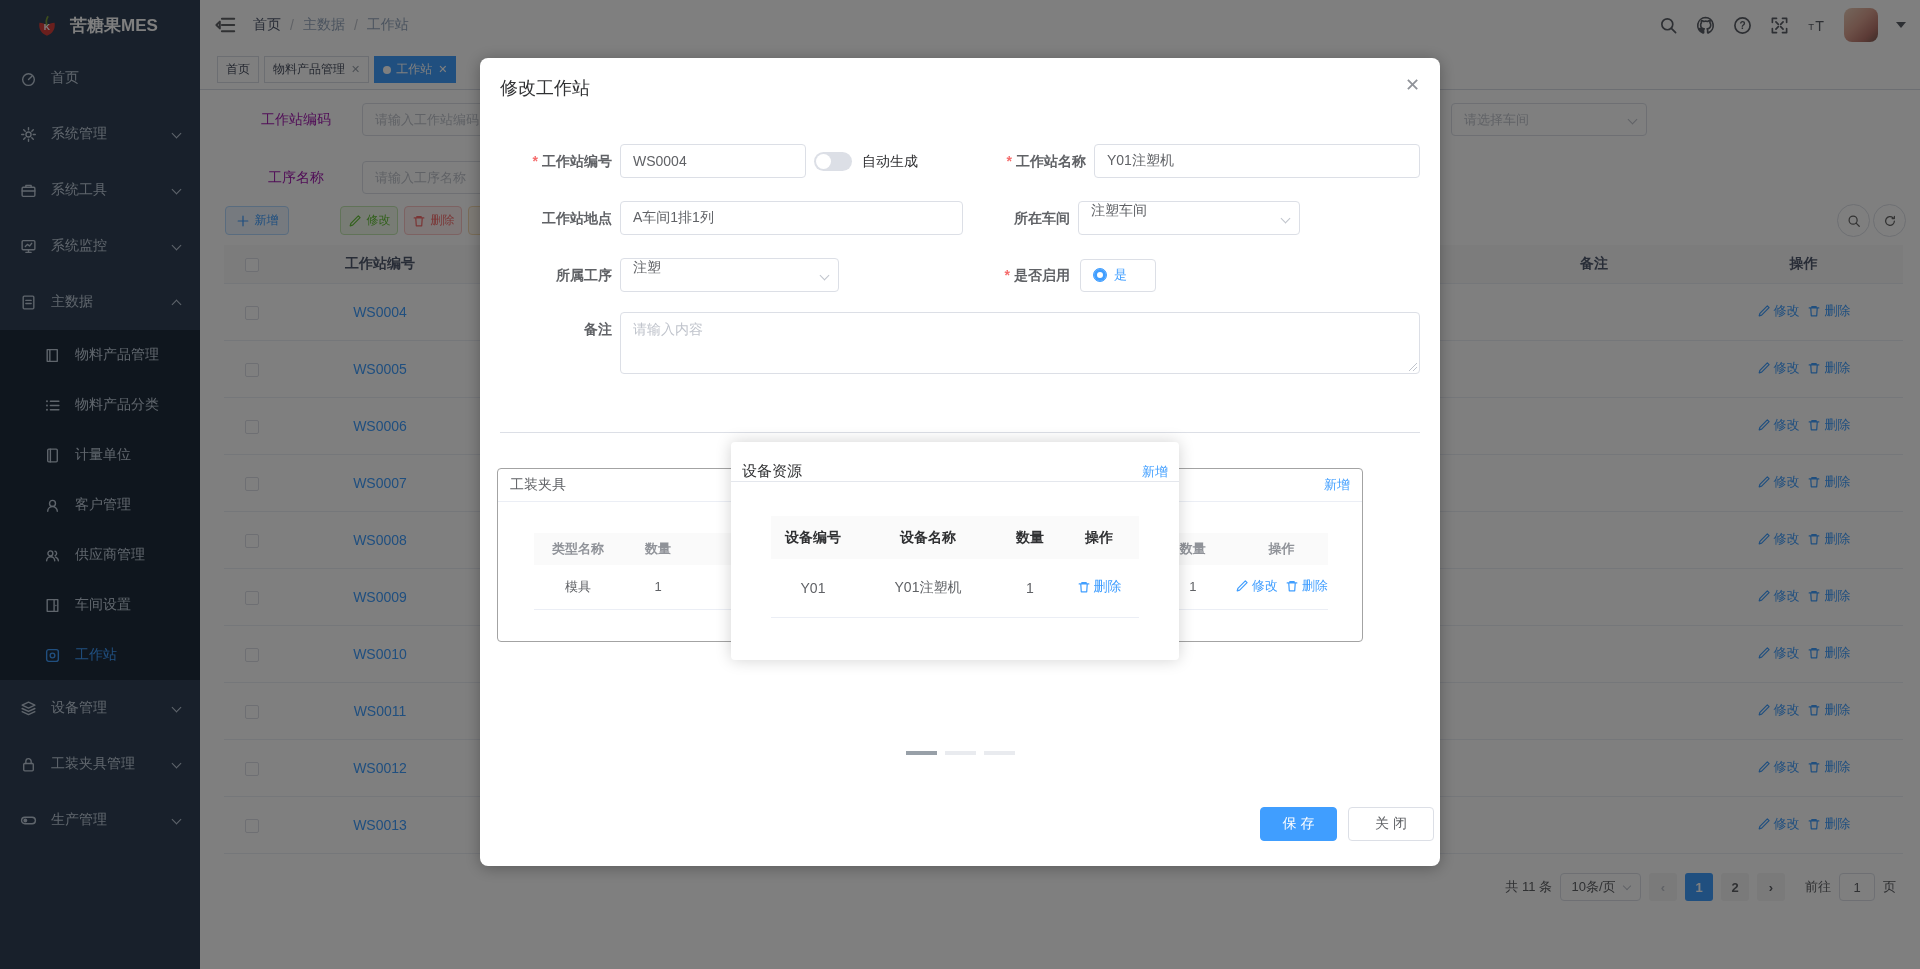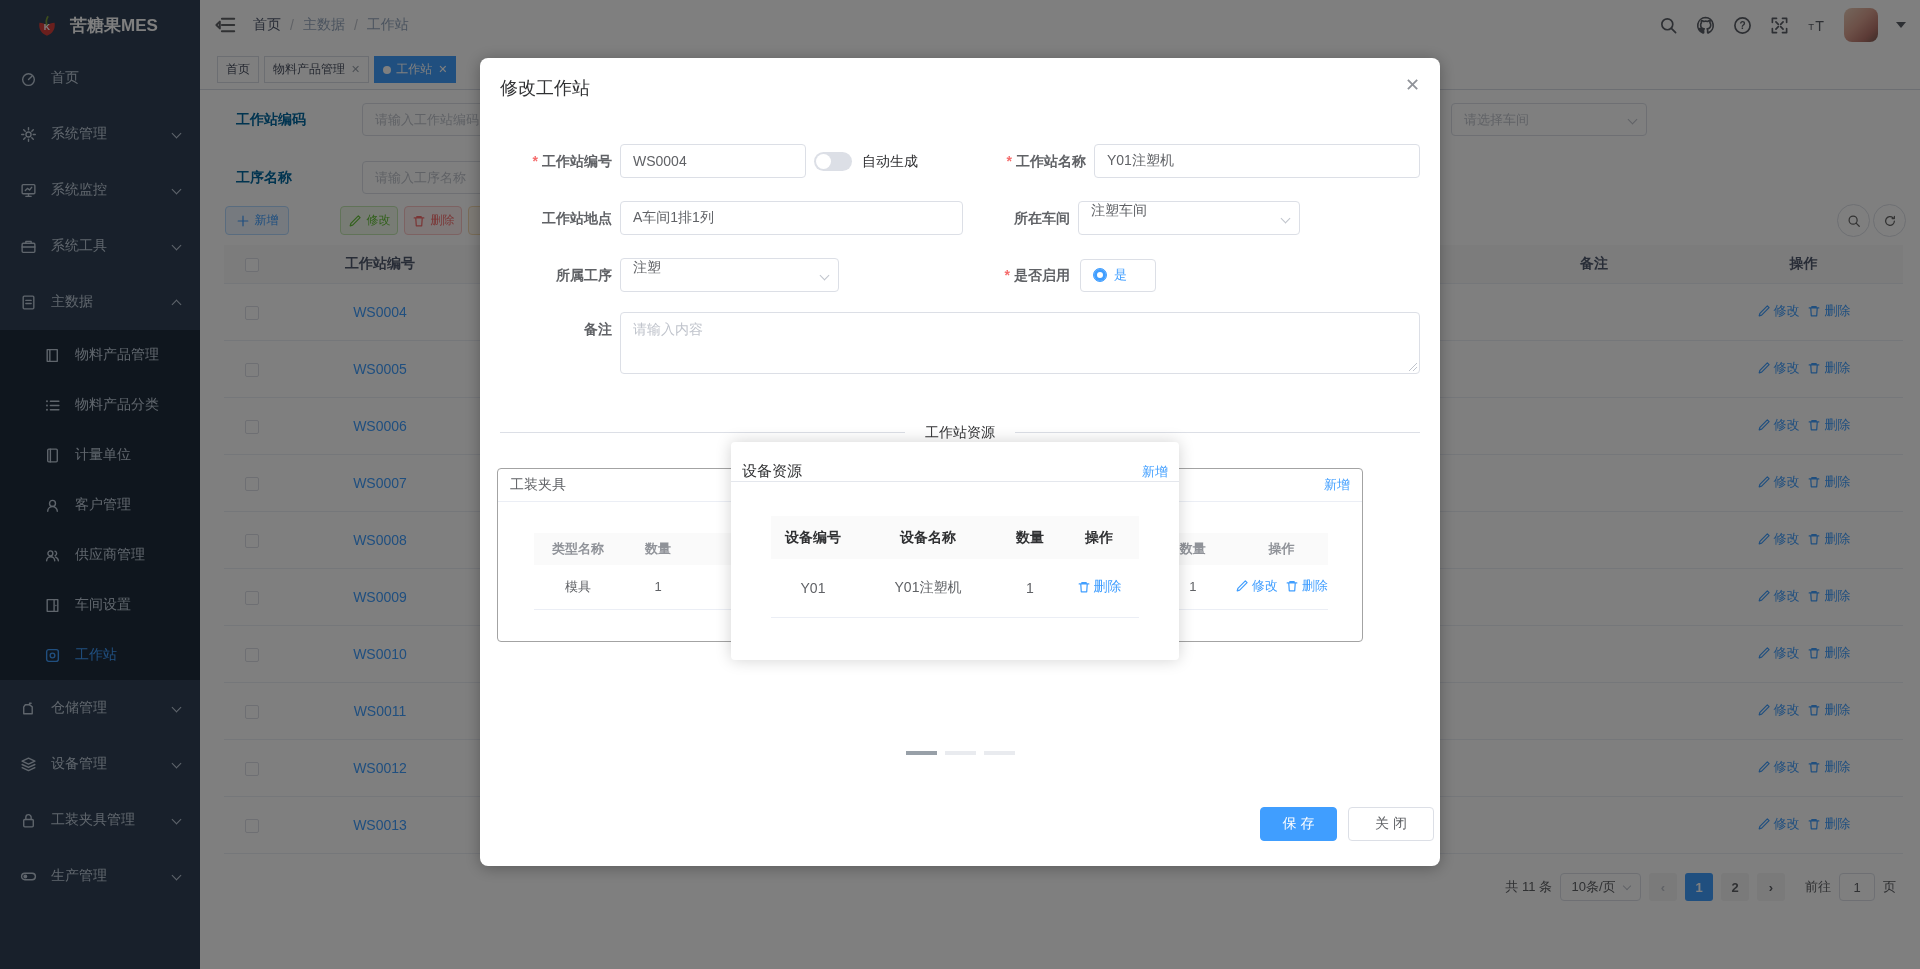--- a/index.html
+++ b/index.html
@@ -38,21 +38,21 @@
   .crumb .cx { color:#97a8be; }
   .tags { height:40px; border-bottom:1px solid #d8dce5; display:flex; align-items:center; gap:5px; padding-left:17px; background:#fff; }
   .tag { height:27px; display:flex; align-items:center; padding:0 8px; border:1px solid #d8dce5; background:#fff; font-size:12px; color:#495060; cursor:pointer; }
   .tag .x { margin-left:6px; font-size:11px; color:#9aa2ab; }
   .tag.active { background:#409EFF; border-color:#409EFF; color:#fff; }
   .tag.active .x { color:#fff; }
   .dot { width:8px; height:8px; border-radius:50%; background:#fff; margin-right:5px; }
 
   
   .page { position:absolute; left:0; top:90px; width:1720px; height:879px; background:#fff; }
-  .flabel { position:absolute; font-weight:700; color:#0369a1; line-height:33px; text-align:left; }
+  .flabel { position:absolute; font-weight:400; color:#a21caf; line-height:33px; text-align:center; }
   .tin { position:absolute; height:33px; border:1px solid #dcdfe6; border-radius:4px; padding:0 12px; font-size:13px; color:#606266; outline:none; background:#fff; font-family:inherit; }
   .tin::placeholder { color:#c0c4cc; }
   .sel { position:absolute; height:33px; border:1px solid #dcdfe6; border-radius:4px; background:#fff; display:flex; align-items:center; padding:0 28px 0 12px; font-size:13px; color:#c0c4cc; cursor:pointer; }
   .sel .schev { position:absolute; right:10px; top:12px; width:7px; height:7px; border:solid #c0c4cc; border-width:0 1.3px 1.3px 0; transform:rotate(45deg); }
   .btn { position:absolute; height:29px; border-radius:4px; font-size:12px; display:flex; align-items:center; justify-content:center; gap:5px; cursor:pointer; border:1px solid; }
   .b-add { background:#ecf5ff; border-color:#b3d8ff; color:#409EFF; }
   .b-edit { background:#f0f9eb; border-color:#c2e7b0; color:#67c23a; }
   .b-del { background:#fef0f0; border-color:#fbc4c4; color:#f56c6c; }
   .b-warn { background:#fdf6ec; border-color:#f5dab1; color:#e6a23c; }
   .cbtn { position:absolute; width:33px; height:33px; border:1px solid #dcdfe6; border-radius:50%; display:flex; align-items:center; justify-content:center; color:#666; background:#fff; cursor:pointer; }
@@ -146,32 +146,32 @@
   <div class="menu-item">
     <svg class="si" viewBox="0 0 16 16">
         <circle cx="8" cy="8" r="2.4"></circle>
         <path d="M8 1.6v2M8 12.4v2M1.6 8h2M12.4 8h2M3.5 3.5l1.4 1.4M11.1 11.1l1.4 1.4M12.5 3.5l-1.4 1.4M4.9 11.1l-1.4 1.4"></path>
       </svg>
     <span>系统管理</span>
       <i class="chev"></i>
   </div>
   <div class="menu-item">
     <svg class="si" viewBox="0 0 16 16">
+        <rect x="2" y="5" width="12" height="8.5" rx="1"></rect>
+        <path d="M5.5 5V3.2h5V5M2 8.5h12"></path>
+      </svg>
+    <span>系统工具</span>
+      <i class="chev"></i>
+  </div>
+  <div class="menu-item">
+    <svg class="si" viewBox="0 0 16 16">
         <rect x="2" y="2.5" width="12" height="8.5" rx="1"></rect>
         <path d="M8 11v2.5M5.5 13.5h5M5 8l2-2 2 1.5 2-2.5"></path>
       </svg>
     <span>系统监控</span>
-      <i class="chev"></i>
-  </div>
-  <div class="menu-item">
-    <svg class="si" viewBox="0 0 16 16">
-        <rect x="2" y="5" width="12" height="8.5" rx="1"></rect>
-        <path d="M5.5 5V3.2h5V5M2 8.5h12"></path>
-      </svg>
-    <span>系统工具</span>
       <i class="chev"></i>
   </div>
   <div class="menu-item">
     <svg class="si" viewBox="0 0 16 16">
         <rect x="3" y="2" width="10" height="12" rx="1"></rect>
         <path d="M5.5 6h5M5.5 9h5"></path>
       </svg>
     <span>主数据</span>
       <i class="chev up"></i>
   </div>
@@ -223,28 +223,20 @@
     </div>
     <div class="menu-item active">
       <svg class="si" viewBox="0 0 16 16">
           <rect x="2.5" y="2.5" width="11" height="11" rx="2"></rect>
           <circle cx="8" cy="8" r="2.2"></circle>
         </svg>
       <span>工作站</span>
     </div>
   </div>
 
-  <div class="menu-item">
-    <svg class="si" viewBox="0 0 16 16">
-        <path d="M5 4.5h4l2.5 2V13h-8V6.5z"></path>
-        <path d="M9 4.5V3h1.5"></path>
-      </svg>
-    <span>仓储管理</span>
-      <i class="chev"></i>
-  </div>
   <div class="menu-item">
     <svg class="si" viewBox="0 0 16 16">
         <path d="M8 2l6 2.8L8 7.6 2 4.8zM2 8l6 2.8L14 8M2 11l6 2.8 6-2.8"></path>
       </svg>
     <span>设备管理</span>
       <i class="chev"></i>
   </div>
   <div class="menu-item">
     <svg class="si" viewBox="0 0 16 16">
         <rect x="3.5" y="7" width="9" height="7" rx="1"></rect>
@@ -606,21 +598,20 @@
       </label>
   </div>
 
   <span class="dl" style="left:0;top:254px;width:132px">备注</span>
   <div class="darea" style="left:140px;top:254px;width:800px;height:62px">
     <span>请输入内容</span>
     <span class="rsz"></span>
   </div>
 
   <div class="divider"></div>
-  <div class="divider-txt"><span>工作站资源</span></div>
 
   <div class="rescard" style="left:17px">
     <div class="rc-head">
       <span class="rc-title">工装夹具</span>
       <span class="rc-add">新增</span>
     </div>
     <table class="ctab">
       <colgroup>
           <col style="width:88px">
           <col style="width:72px">

